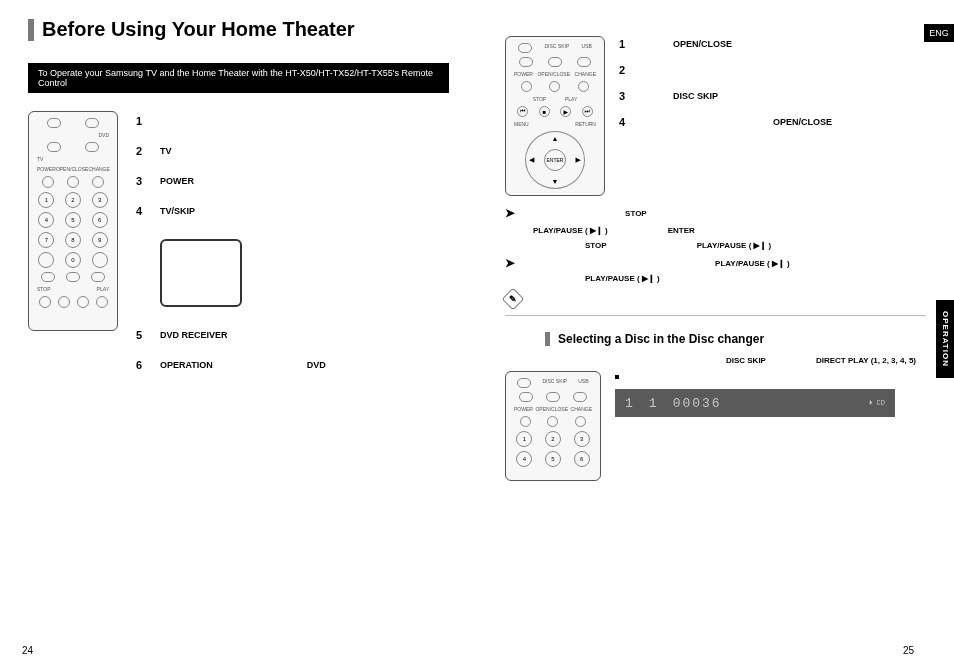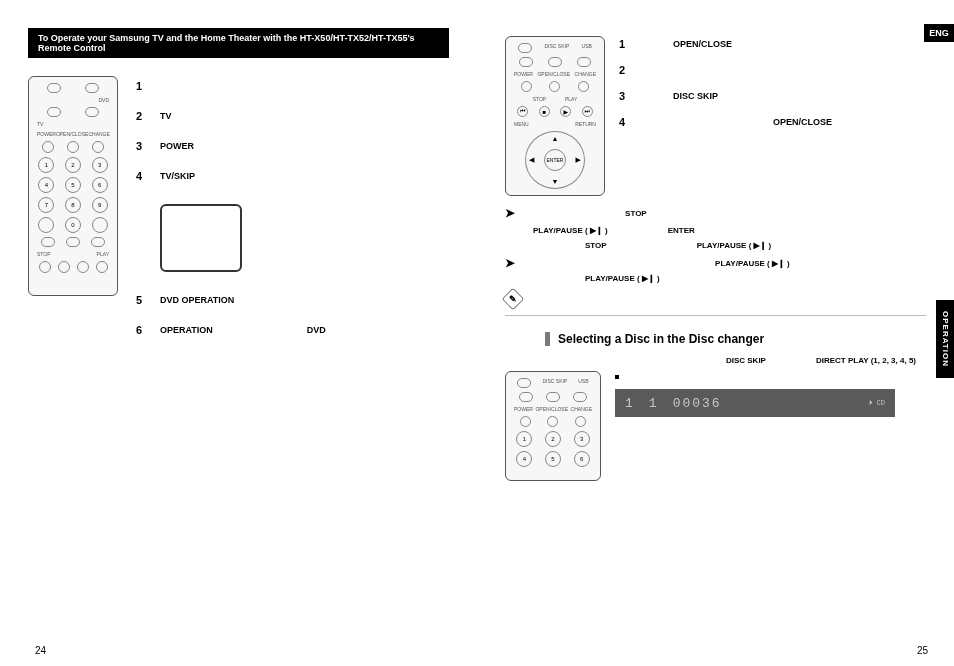--- a/index.html
+++ b/index.html
@@ -24,21 +24,21 @@
   }
   .heading-row { display: flex; align-items: center; gap: 8px; margin-bottom: 22px; }
   .vbar {
     width: 6px; height: 22px; background: #7a7a7a; display: inline-block;
   }
   .vbar-sm { width: 5px; height: 14px; background: #7a7a7a; display: inline-block; }
   h1 { font-size: 20px; font-weight: bold; }
   h2 { font-size: 12px; font-weight: bold; }
 
   .black-strip {
-    background: #000; color: #fff; font-size: 9px; font-weight: bold;
+    background: #000; color: #fff; font-size: 9px; font-weight: normal;
     padding: 5px 10px; margin: 10px 0 18px 0;
   }
 
   .remote {
     width: 90px; height: 220px; border: 1px solid #555; border-radius: 6px;
     background: #f7f7f7; padding: 6px; display: flex; flex-direction: column; gap: 4px;
     font-size: 6px;
   }
   .remote .btnrow { display:flex; justify-content:space-around; }
   .remote .obtn { width:14px; height:10px; border:1px solid #888; border-radius:5px; }
@@ -49,21 +49,21 @@
   .remote .dpad .center { position:absolute; top:50%; left:50%; transform:translate(-50%,-50%); width:22px; height:22px; border:1px solid #888; border-radius:50%; display:flex; align-items:center; justify-content:center; font-size:5px; }
   .remote .txtlbl { font-size:5px; color:#555; text-align:center; }
   .step { display:flex; align-items:center; gap:14px; }
   .step-n { font-weight:bold; font-size:11px; width:10px; }
   .step-t { font-weight:bold; font-size:9px; }
 
   .tv { width:82px; height:68px; border:2px solid #333; border-radius:6px; margin-top:4px; background:#fff; }
 
   .lang-tab {
     position:absolute; right:0; top:24px; width:30px; height:18px;
-    background:#000; color:#fff; font-size:9px; font-weight:bold;
+    background:#000; color:#fff; font-size:9px; font-weight:normal;
     display:flex; align-items:center; justify-content:center;
   }
   .op-tab {
     position:absolute; right:0; top:300px; width:18px; height:78px;
     background:#000; color:#fff; font-size:8px; font-weight:bold;
     writing-mode: vertical-rl; text-orientation: mixed;
     display:flex; align-items:center; justify-content:center;
     letter-spacing:1px;
   }
   .disc-icons { display:flex; gap:4px; }
@@ -73,31 +73,35 @@
   .note-icon { width:16px; height:16px; border:1px solid #777; border-radius:3px; display:flex; align-items:center; justify-content:center; transform:rotate(45deg); }
   .note-icon span { transform:rotate(-45deg); font-size:9px; }
 
   .lcd {
     width:280px; height:28px; background:#5a5a5a; color:#c7c7c7;
     display:flex; align-items:center; padding:0 10px; gap:14px;
     font-family:"Courier New",monospace; font-size:13px; letter-spacing:2px;
   }
   .lcd .small { font-size:7px; letter-spacing:0; }
   .pgnum { position:absolute; bottom:10px; font-size:10px; }
-  .pgnum.left { left:35px;text-align:right; }
-  .pgnum.right { right:26px; }
+  .pgnum.left { left:22px;text-align:right; }
+  .pgnum.right { right:40px; }
   .bullet { width:4px; height:4px; background:#000; display:inline-block; margin-right:6px; margin-top:4px; }
   .hr-thin { border:none; border-top:1px solid #bbb; margin:8px 0 16px 0; }
 </style>
 </head>
 <body>
 
 <div class="page">
 
   <div class="col">
+    <div class="heading-row">
+      <span class="vbar"></span>
+      <h1>Before Using Your Home Theater</h1>
+    </div>
 
     <div class="black-strip">To Operate your Samsung TV and the Home Theater with the HT-X50/HT-TX52/HT-TX55's Remote Control</div>
 
     <div style="display:flex; gap:18px;">
 
       <div class="remote">
         <div class="btnrow">
             <div class="obtn"></div>
             <div class="obtn"></div>
           </div>
@@ -168,21 +172,21 @@
           </div>
         <div style="display:flex; align-items:flex-start; gap:14px;">
           <div class="step">
               <span class="step-n">4</span>
               <span class="step-t">TV/SKIP</span>
             </div>
         </div>
         <div class="tv" style="margin-left:24px;"></div>
         <div class="step" style="margin-top:4px;">
             <span class="step-n">5</span>
-            <span class="step-t">DVD OPERATION</span>
+            <span class="step-t">DVD RECEIVER</span>
           </div>
         <div class="step">
             <span class="step-n">6</span>
             <span class="step-t">OPERATION</span>
             <span class="step-t" style="margin-left:80px">DVD</span>
           </div>
       </div>
     </div>
 
     <div class="pgnum left">24</div>

